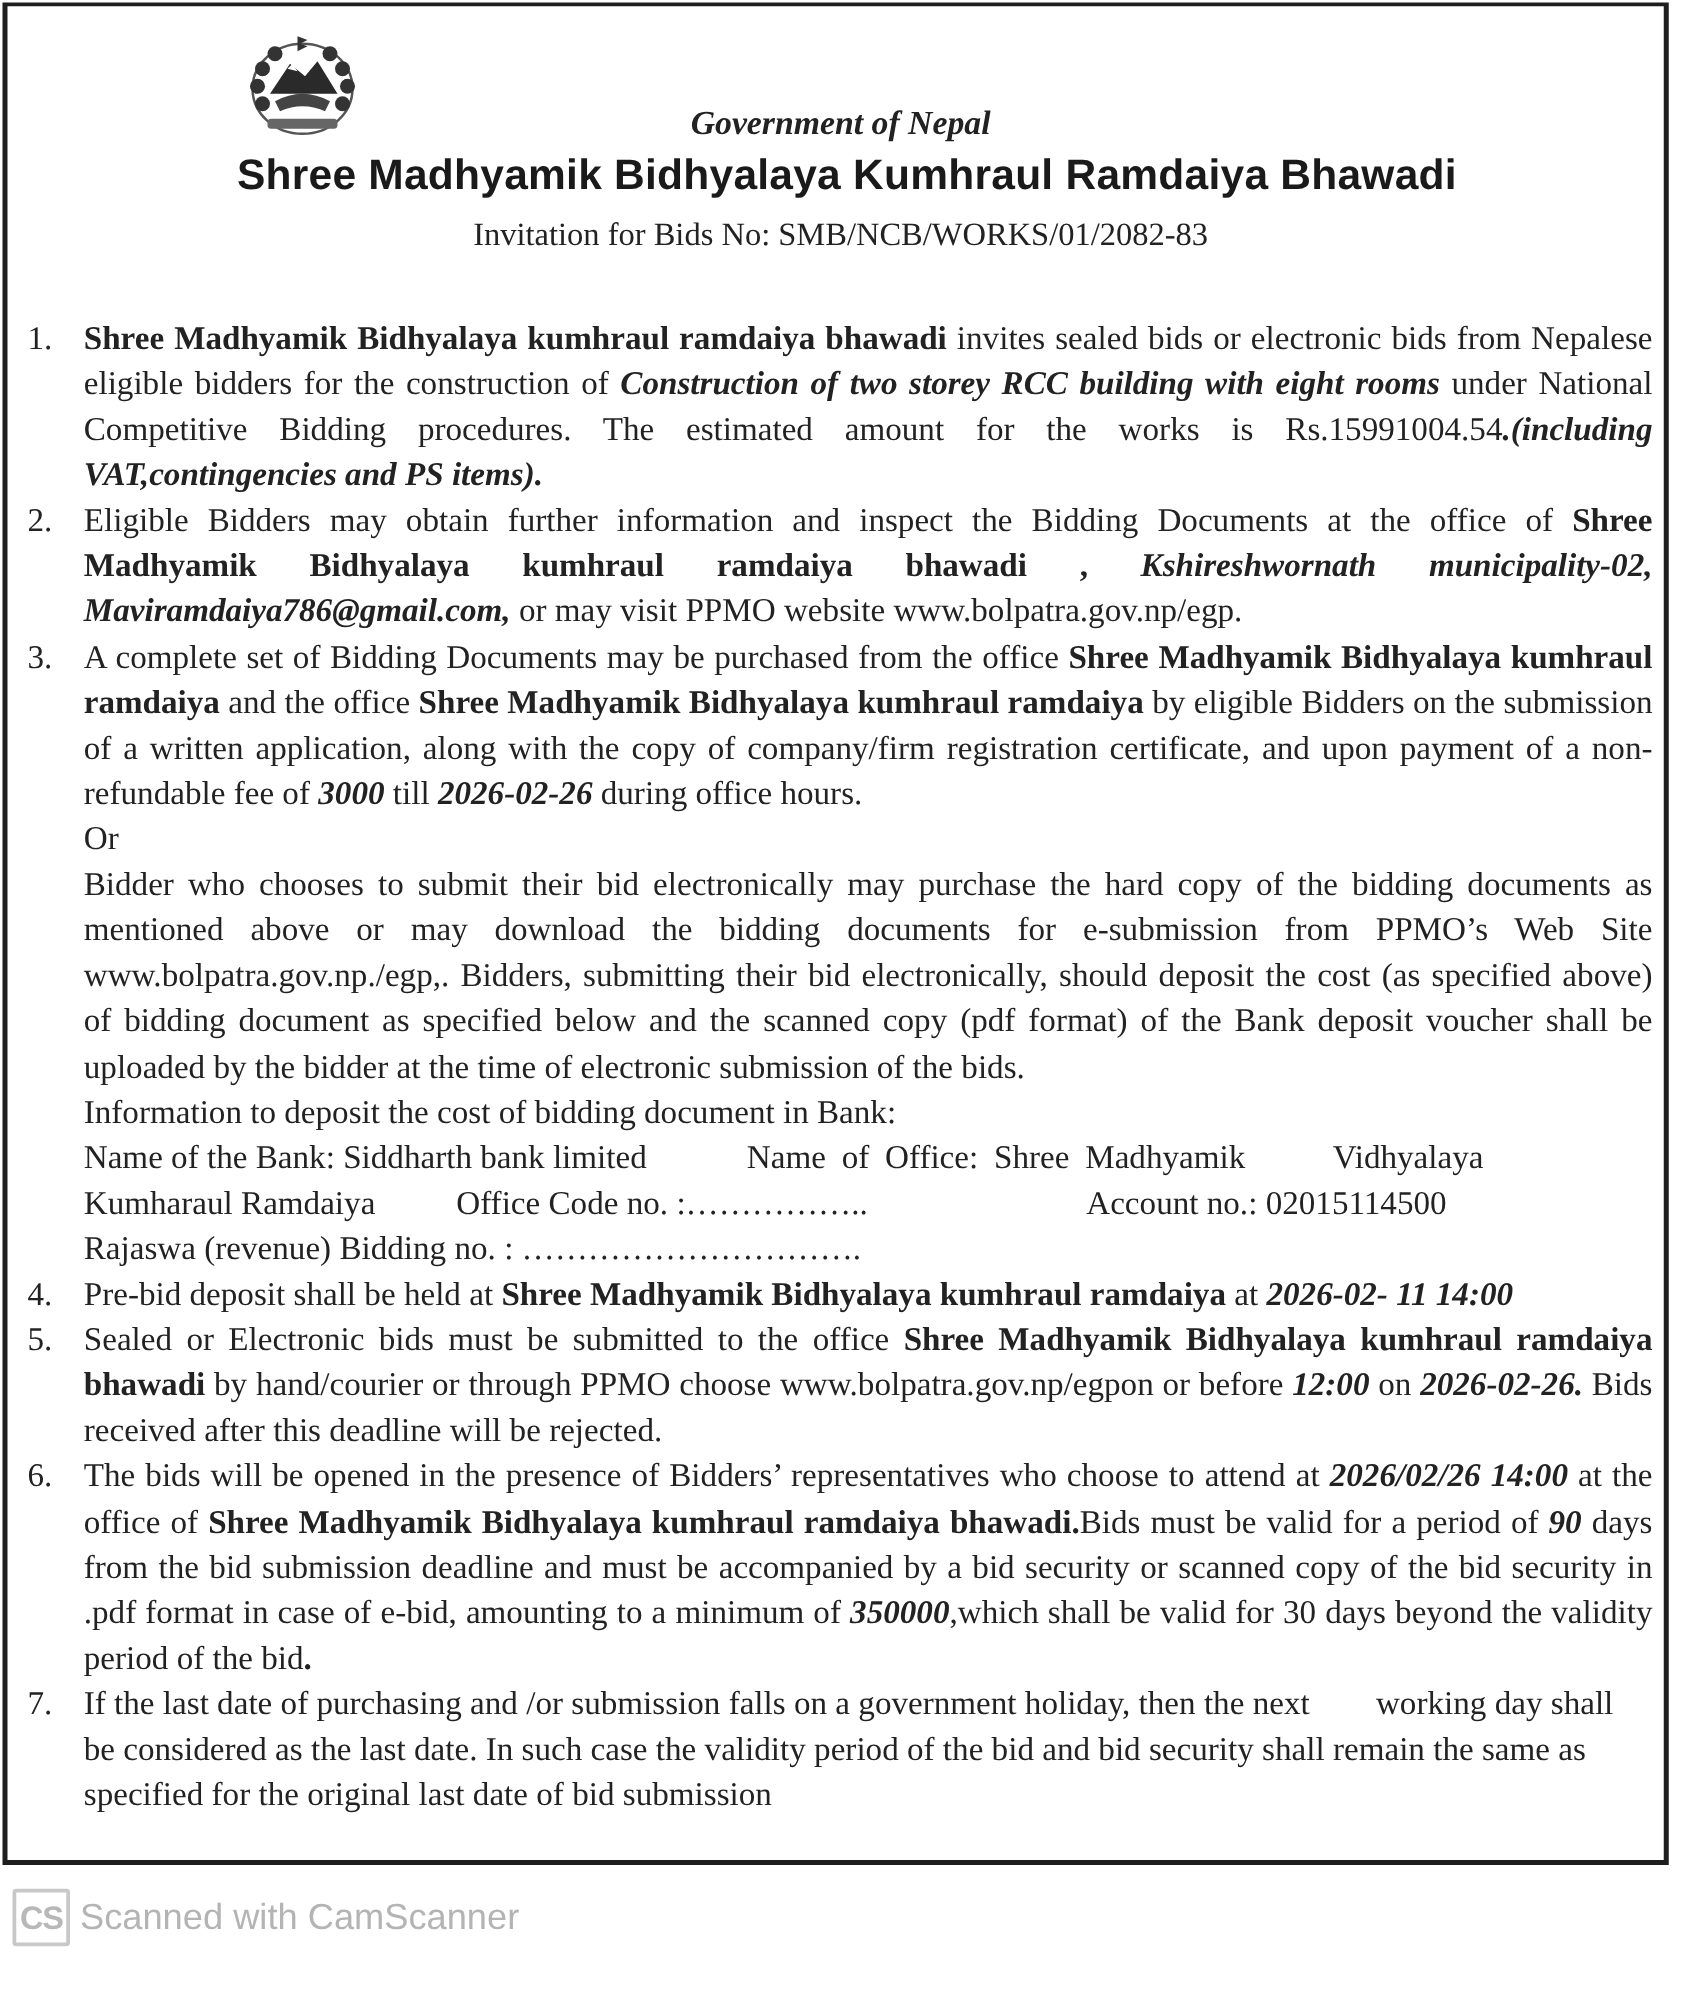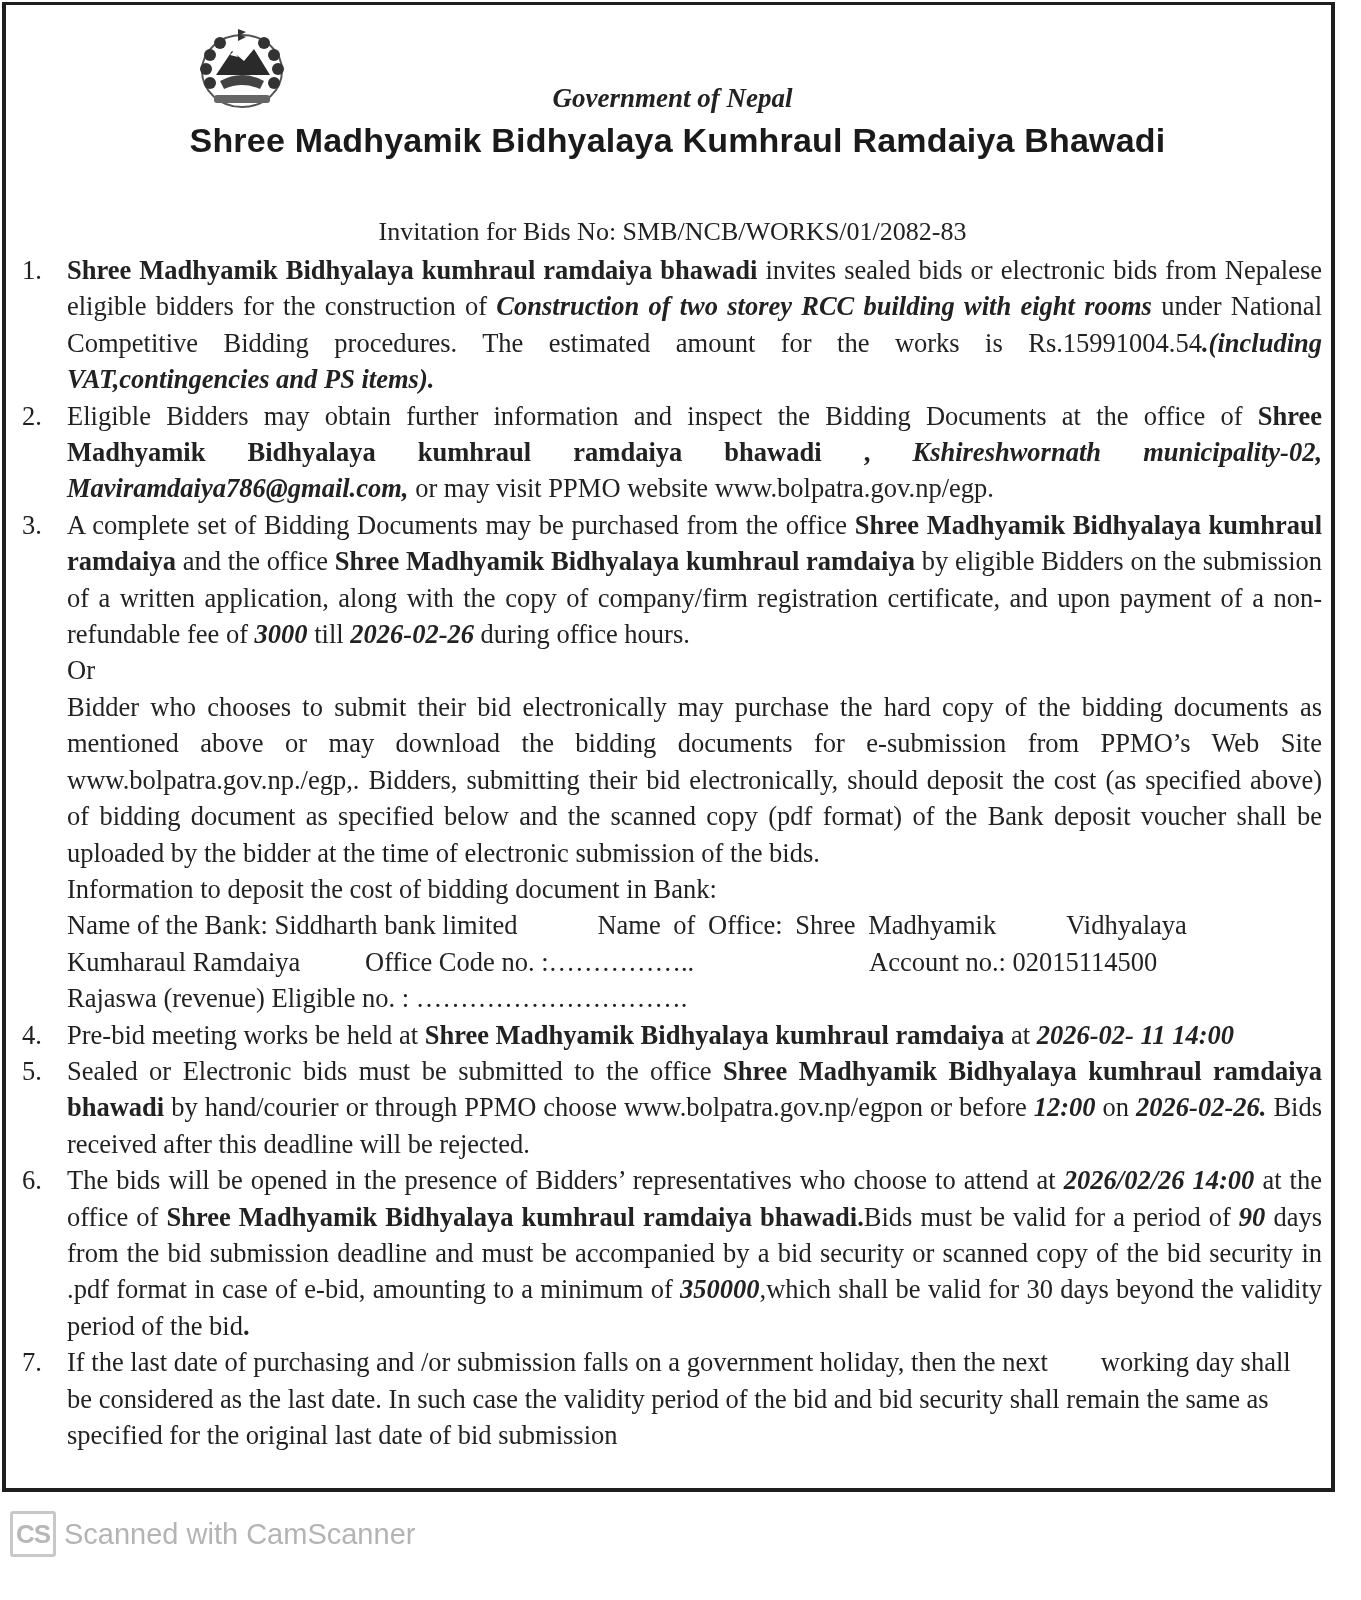--- a/index.html
+++ b/index.html
@@ -2,21 +2,21 @@
 <html><head>
 <meta charset="utf-8">
 <style>
   html, body { margin: 0; padding: 0; background: #ffffff; }
   body { width: 1361px; height: 1600px; position: relative; overflow: hidden; font-family: "Liberation Serif", serif; color: #1a1a1a; }
   .frame { position: absolute; left: 2px; top: 2px; width: 1333px; height: 1490px; border: 4px solid #1e1e1e; border-top-width: 3px; box-sizing: border-box; background: #fff; }
   .emblem { position: absolute; left: 188px; top: 20px; width: 96px; height: 88px; }
   .title-bar { position: absolute; left: 383px; top: 11px; width: 568px; height: 54px; background: #1c1c1c; color: #fff; text-align: center; font-family: "Liberation Serif", serif; font-weight: bold; font-size: 42px; line-height: 54px; letter-spacing: 0.5px; }
   .gov { position: absolute; left: 0; width: 1333px; top: 78px; text-align: center; font-style: italic; font-weight: bold; font-size: 27px; color: #222; }
   .school { position: absolute; left: 0; width: 1343px; top: 116px; text-align: center; font-family: "Liberation Sans", sans-serif; font-weight: bold; font-size: 34px; color: #1a1a1a; letter-spacing: 0.2px; }
-  .ifb-no { position: absolute; left: 0; width: 1333px; top: 168px; text-align: center; font-size: 26px; color: #222; margin-top: 44px; }
+  .ifb-no { position: absolute; left: 0; width: 1333px; top: 168px; text-align: center; font-size: 26px; color: #222; }
   .pubdate { position: absolute; left: 0; width: 1333px; top: 205px; text-align: center; font-size: 27px; font-weight: bold; font-style: italic; color: #1a1a1a; }
   .pubdate .v { font-family: "DejaVu Serif", serif; font-size: 24px; }
   .list { position: absolute; left: 16px; top: 247px; width: 1300px; font-size: 26.5px; line-height: 36.4px; color: #222; }
   .item { position: relative; padding-left: 45px; text-align: justify; }
   .num { position: absolute; left: 0; top: 0; }
   .b { font-weight: bold; }
   .bi { font-weight: bold; font-style: italic; }
   .line { display: block; }
   .row { display: flex; }
   .watermark { position: absolute; left: 10px; top: 1508px; height: 52px; display: flex; align-items: center; gap: 8px; }
@@ -75,26 +75,26 @@
         <span style="display:flex;gap:70px;margin-left:80px;">
           <span style="word-spacing:6px;">Name of Office: Shree Madhyamik</span>
           <span>Vidhyalaya</span>
         </span>
       </div>
       <div style="display:flex;">
         <span style="width:298px;">Kumharaul Ramdaiya</span>
         <span style="width:504px;">Office Code no. :……………..</span>
         <span>Account no.: 02015114500</span>
       </div>
-      <span class="line">Rajaswa (revenue) Eligible no. : ………………………….</span>
+      <span class="line">Rajaswa (revenue) Bidding no. : ………………………….</span>
     </div>
 
     <div class="item">
       <span class="num">4.</span>
-      <span>Pre-bid meeting works be held at </span><span class="b">Shree Madhyamik Bidhyalaya kumhraul ramdaiya</span><span> at </span><span class="bi">2026-02-   11 14:00</span>
+      <span>Pre-bid deposit shall be held at </span><span class="b">Shree Madhyamik Bidhyalaya kumhraul ramdaiya</span><span> at </span><span class="bi">2026-02-   11 14:00</span>
     </div>
 
     <div class="item">
       <span class="num">5.</span>
       <span>Sealed or Electronic bids must be submitted to the office </span><span class="b">Shree Madhyamik Bidhyalaya kumhraul ramdaiya bhawadi</span><span> by hand/courier or through PPMO choose www.bolpatra.gov.np/egpon or before </span><span class="bi">12:00</span><span> on </span><span class="bi">2026-02-26.</span><span> Bids received after this deadline will be rejected.</span>
     </div>
 
     <div class="item">
       <span class="num">6.</span>
       <span>The bids will be opened in the presence of Bidders’ representatives who choose to attend at </span><span class="bi">2026/02/26 14:00</span><span> at the office of </span><span class="b">Shree Madhyamik Bidhyalaya kumhraul ramdaiya bhawadi.</span><span>Bids must be valid for a period of </span><span class="bi">90</span><span> days from the bid submission deadline and must be accompanied by a bid security or scanned copy of the bid security in .pdf format in case of e-bid, amounting to a minimum of </span><span class="bi">350000</span><span>,which shall be valid for 30 days beyond the validity period of the bid</span><span class="b">.</span>

